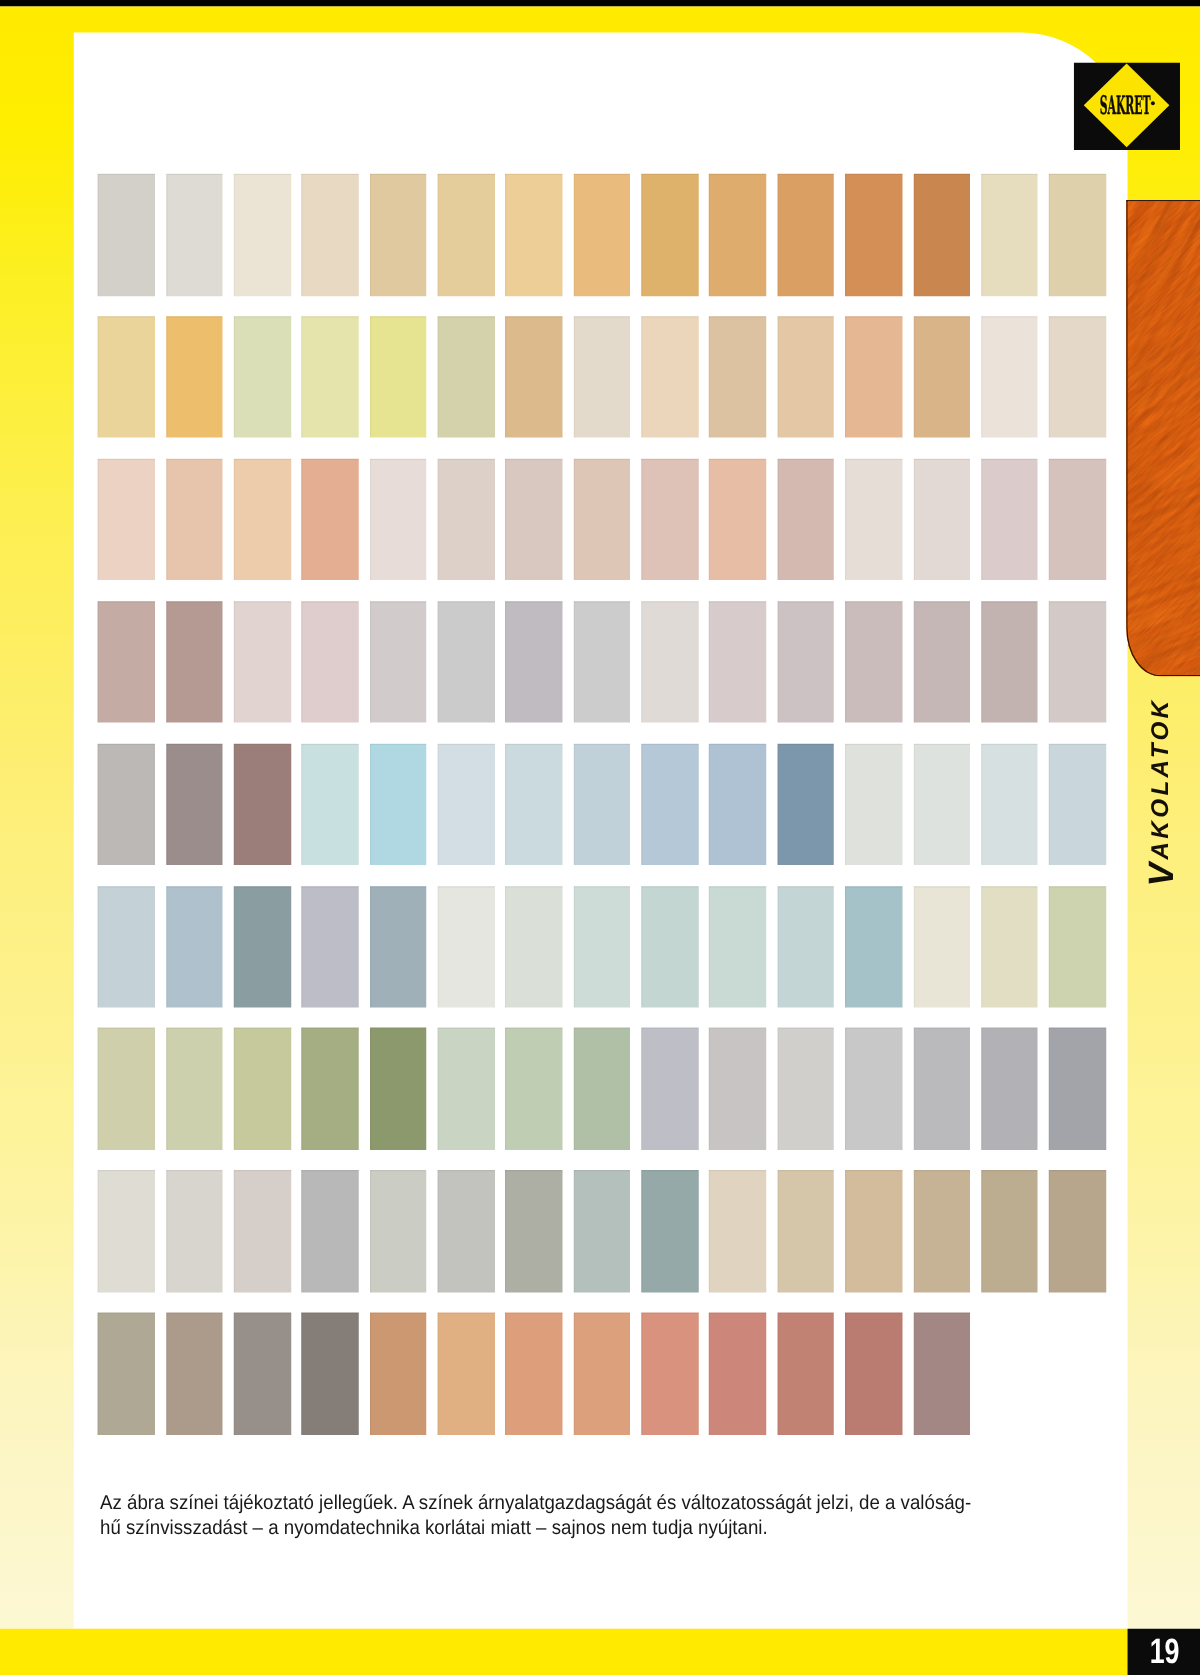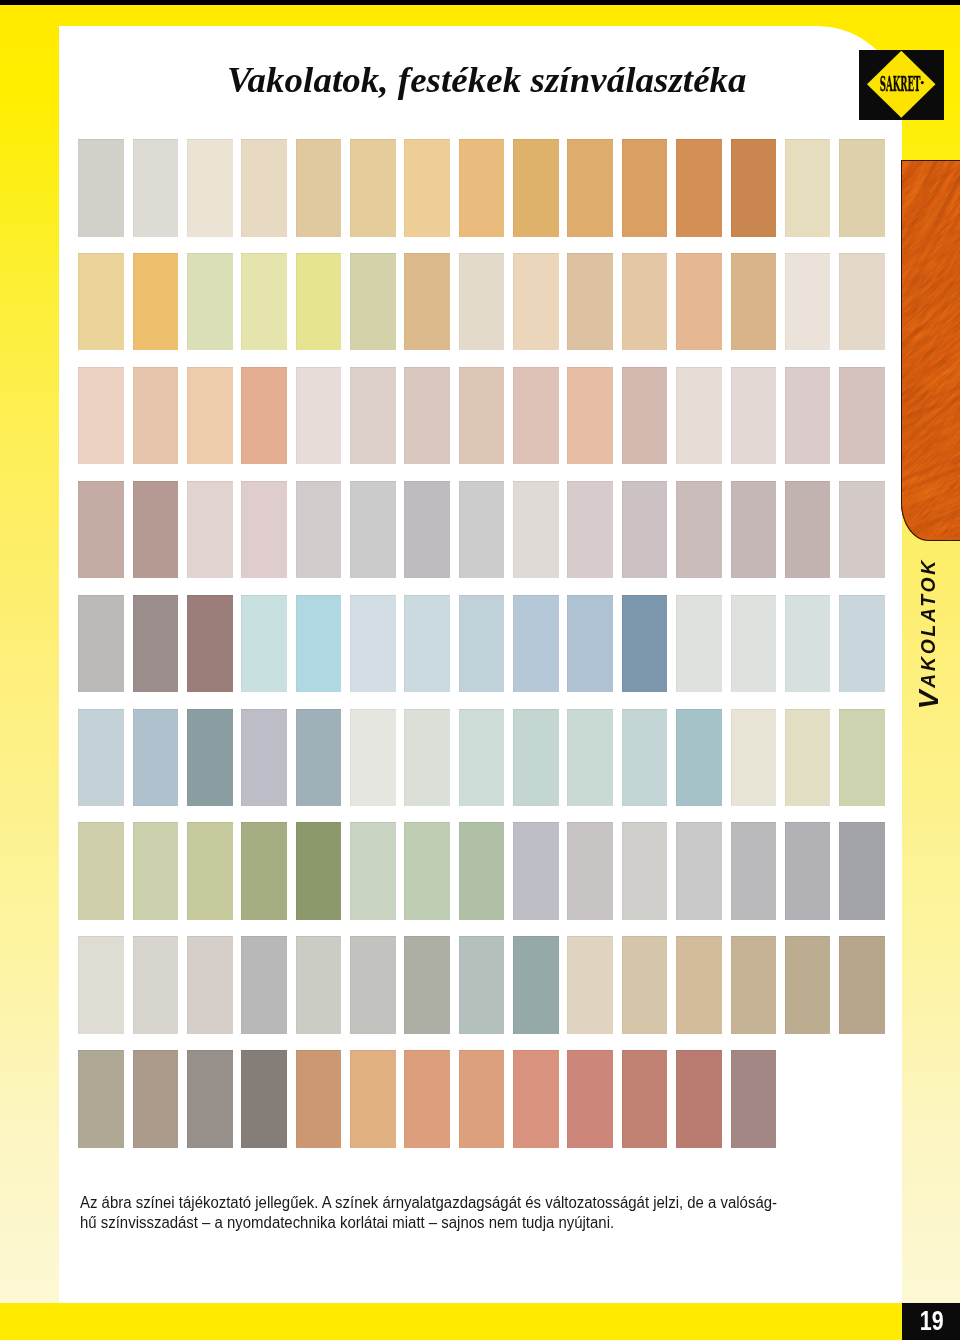--- a/index.html
+++ b/index.html
@@ -43,21 +43,20 @@
     box-shadow:inset 0 1px 0 rgba(0,0,0,0.055), inset 1px 0 0 rgba(0,0,0,0.03);}
 </style>
 </head>
 <body>
 
 <div id="page">
   <div class="ybg"></div>
   <div class="paper"></div>
   <div class="topbar"></div>
 
-  <div class="title">Vakolatok, festékek színválasztéka</div>
 
   <div class="logo">
     <svg width="85" height="70" viewBox="0 0 85 70">
       <rect x="0" y="0" width="85" height="70" fill="#0b0b0b"></rect>
       <polygon points="42.3,0.8 76.5,34.2 42.3,67.8 8.0,34.2" fill="#FCE400"></polygon>
       <text x="20.8" y="41.0" font-family="&quot;DejaVu Serif Condensed&quot;,&quot;DejaVu Serif&quot;,serif" font-weight="bold" font-size="20.4" fill="#100c05" textLength="40.6" stroke="#100c05" stroke-width="0.35" lengthAdjust="spacingAndGlyphs">SAKRET</text>
       <circle cx="63.3" cy="32.6" r="1.55" fill="#100c05"></circle>
     </svg>
   </div>
 

